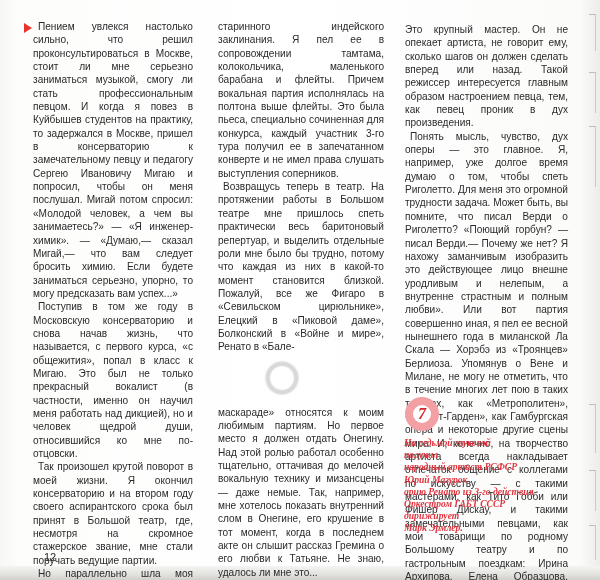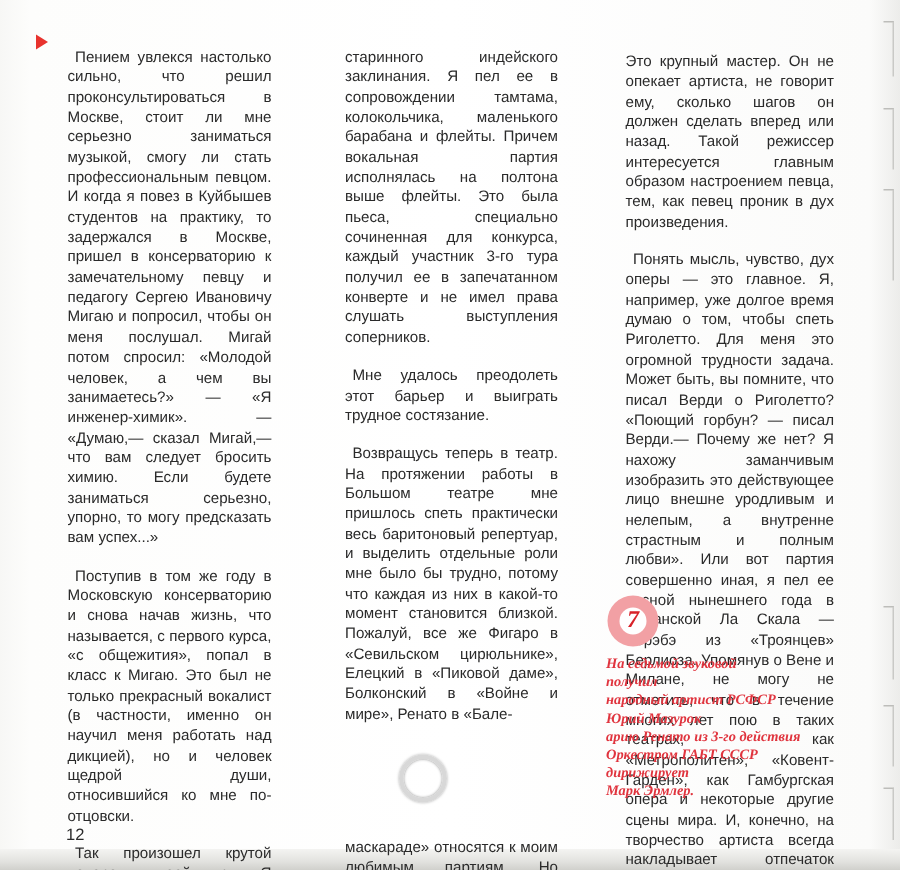--- a/index.html
+++ b/index.html
@@ -17,21 +17,21 @@
     .bottom-shadow {
       position: absolute; left: 0; top: 566px; width: 600px; height: 14px;
       background: linear-gradient(180deg, #f4f4f2 0%, #e2e2df 60%, #d0d0cc 100%);
     }
     .col {
       position: absolute; top: 20px;
       font-size: 10.1px; line-height: 13.35px;
       text-align: justify;
       hyphens: manual;
     }
-    .col p { margin: 12px; text-indent: 5px; }
+    .col p { margin: 0; text-indent: 5px; }
     .col1 { left: 33px; width: 160px; }
     .col2 { left: 218px; width: 166px; }
     .col3 { left: 405px; width: 163px; top: 23px; }
     .marker {
       position: absolute; left: 24px; top: 23px; width: 0; height: 0;
       border-top: 5px solid transparent; border-bottom: 5px solid transparent;
       border-left: 8px solid #e8332e;
     }
     .ring-space { height: 52px; position: relative; }
     .ring {
@@ -72,21 +72,20 @@
 
 <div class="col col1">
   <p>Пением увлекся настолько сильно, что решил проконсультироваться в Москве, стоит ли мне серьезно заниматься музыкой, смогу ли стать профессиональным певцом. И когда я повез в Куйбышев студентов на практику, то задержался в Москве, пришел в консерваторию к замечательному певцу и педагогу Сергею Ивановичу Мигаю и попросил, чтобы он меня послушал. Мигай потом спросил: «Молодой человек, а чем вы занимаетесь?» — «Я инженер-химик». — «Думаю,— сказал Мигай,— что вам следует бросить химию. Если будете заниматься серьезно, упорно, то могу предсказать вам успех...»</p>
   <p>Поступив в том же году в Московскую консерваторию и снова начав жизнь, что называется, с первого курса, «с общежития», попал в класс к Мигаю. Это был не только прекрасный вокалист (в частности, именно он научил меня работать над дикцией), но и человек щедрой души, относившийся ко мне по-отцовски.</p>
   <p>Так произошел крутой поворот в моей жизни. Я окончил консерваторию и на втором году своего аспирантского срока был принят в Большой театр, где, несмотря на скромное стажерское звание, мне стали поручать ведущие партии.</p>
   <p>Но параллельно шла моя конкурсная дорога. Она не была гладкой: в 1960 году я получил вторую премию на конкурсе «Пражской весны», а через год в Бухаресте на конкурсе имени Энеску был третьим. Затем еще через год в Москве на конкурсе имени Глинки занял второе место, разделив его вместе с Владимиром Атлантовым и Марком Решетиным (первая премия не была тогда присуждена). В 1967 году мне наконец удалось победить в Монреале. Монреальский конкурс — одно из труднейших международных музыкальных состязаний. Приведу лишь одну деталь. В программу 3-го тура помимо оперных арий было включено сочинение канадского композитора Гарри Соммерса «Кайас» — песня, написанная в стиле</p>
 </div>
 
 <div class="col col2">
   <p style="text-indent:0">старинного индейского заклинания. Я пел ее в сопровождении тамтама, колокольчика, маленького барабана и флейты. Причем вокальная партия исполнялась на полтона выше флейты. Это была пьеса, специально сочиненная для конкурса, каждый участник 3-го тура получил ее в запечатанном конверте и не имел права слушать выступления соперников.</p>
-  <p>Мне удалось преодолеть этот барьер и выиграть трудное состязание.</p>
   <p>Возвращусь теперь в театр. На протяжении работы в Большом театре мне пришлось спеть практически весь баритоновый репертуар, и выделить отдельные роли мне было бы трудно, потому что каждая из них в какой-то момент становится близкой. Пожалуй, все же Фигаро в «Севильском цирюльнике», Елецкий в «Пиковой даме», Болконский в «Войне и мире», Ренато в «Бале-</p>
   <div class="ring-space">
     <div class="ring"></div>
   </div>
   <p style="text-indent:0">маскараде» относятся к моим любимым партиям. Но первое место я должен отдать Онегину. Над этой ролью работал особенно тщательно, оттачивая до мелочей вокальную технику и мизансцены — даже немые. Так, например, мне хотелось показать внутренний слом в Онегине, его крушение в тот момент, когда в последнем акте он слышит рассказ Гремина о его любви к Татьяне. Не знаю, удалось ли мне это...</p>
 
 </div>
 
 <div class="col col3">
   <p style="text-indent:0">Это крупный мастер. Он не опекает артиста, не говорит ему, сколько шагов он должен сделать вперед или назад. Такой режиссер интересуется главным образом настроением певца, тем, как певец проник в дух произведения.</p>

